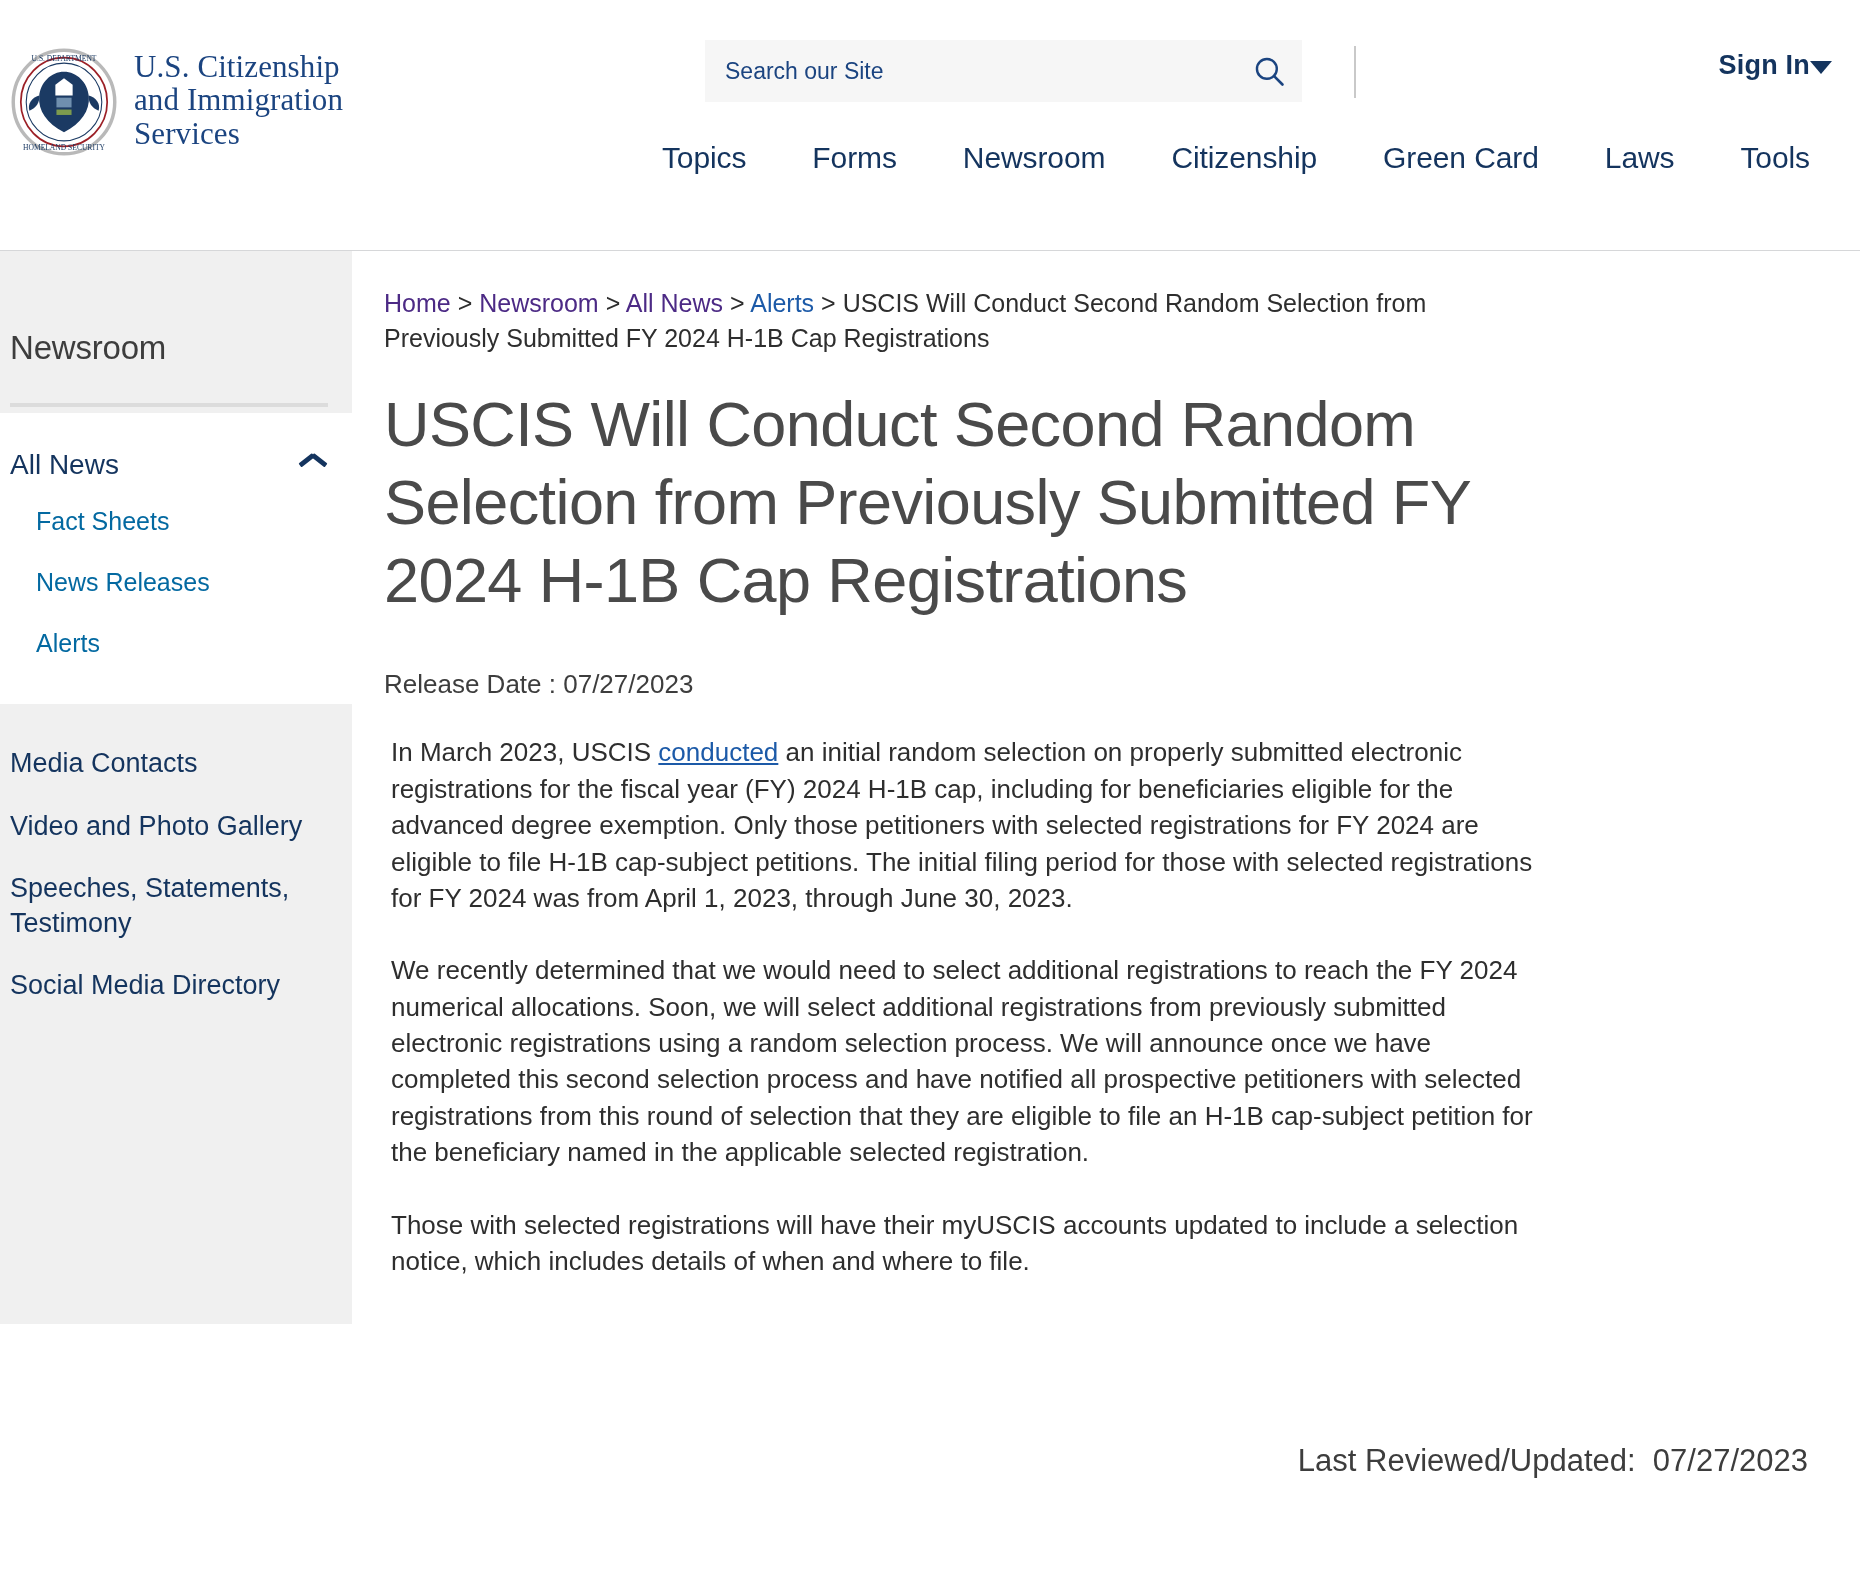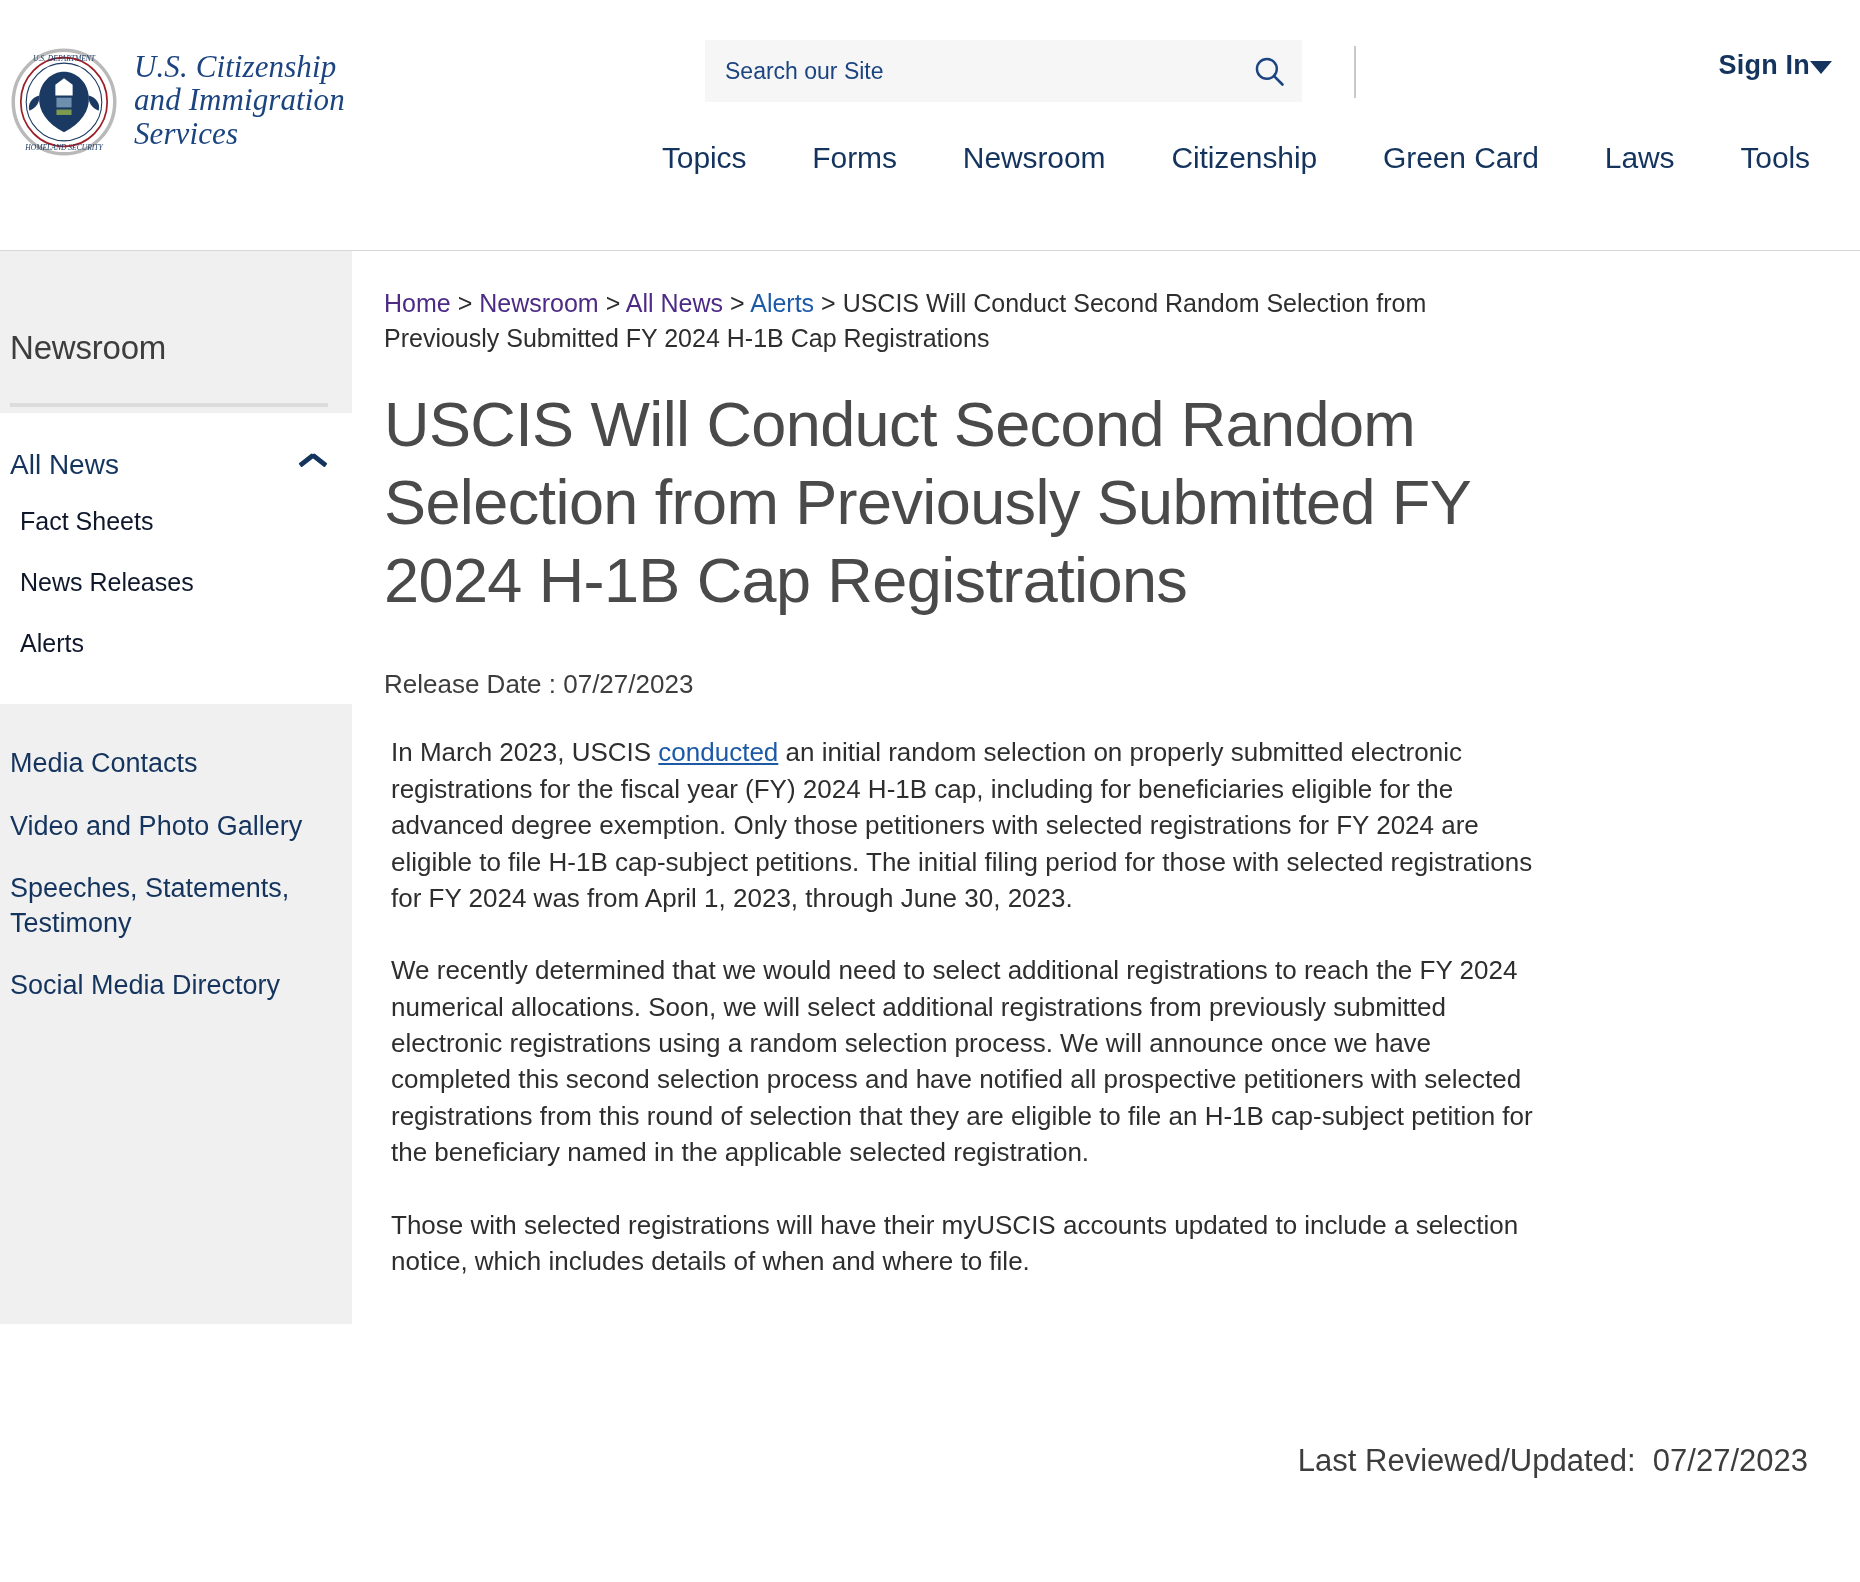--- a/index.html
+++ b/index.html
@@ -20,21 +20,20 @@
     border-bottom: 1px solid #d6d7d9;
   }
 
   .brand {
     position: absolute;
     left: 10px;
     top: 48px;
     display: flex;
     align-items: flex-start;
     gap: 16px;
-    font-style: italic;
   }
 
   .seal { width: 108px; height: 108px; flex: none; }
 
   .brand-text {
     font-family: "Liberation Serif", serif;
     font-size: 31px;
     line-height: 1.08;
     color: #1b4480;
     letter-spacing: .1px;
@@ -175,22 +174,22 @@
     top: 6px;
     width: 17px; height: 5px;
     background: #14345e;
     border-radius: 1px;
   }
   .chev-up::before { left: 0;  transform: rotate(-38deg); transform-origin: left center; }
   .chev-up::after  { right: 0; transform: rotate(38deg);  transform-origin: right center; }
 
   .side-sub {
     font-size: 25px;
-    color: #0f172a;
-    padding: 16px 10px 16px 20px;
+    color: #0369a1;
+    padding: 16px 10px 16px 36px;
     cursor: pointer;
   }
 
   .side-gray {
     background: #f0f0f0;
     padding: 28px 18px 40px 10px;
     min-height: 620px;
   }
   .side-link {
     font-size: 27px;

